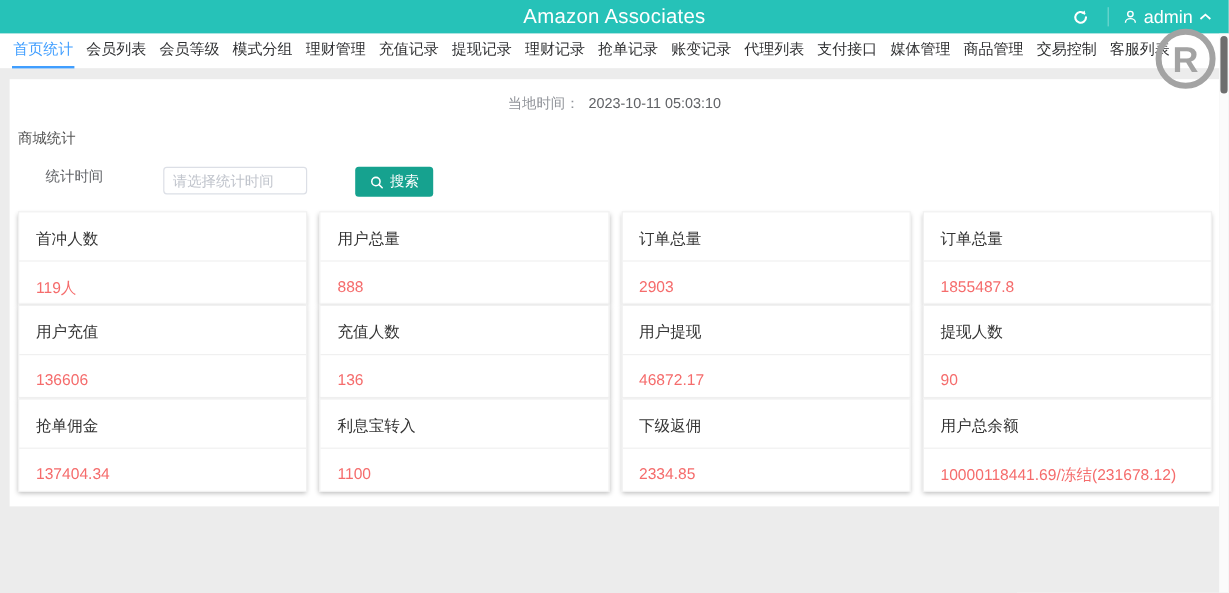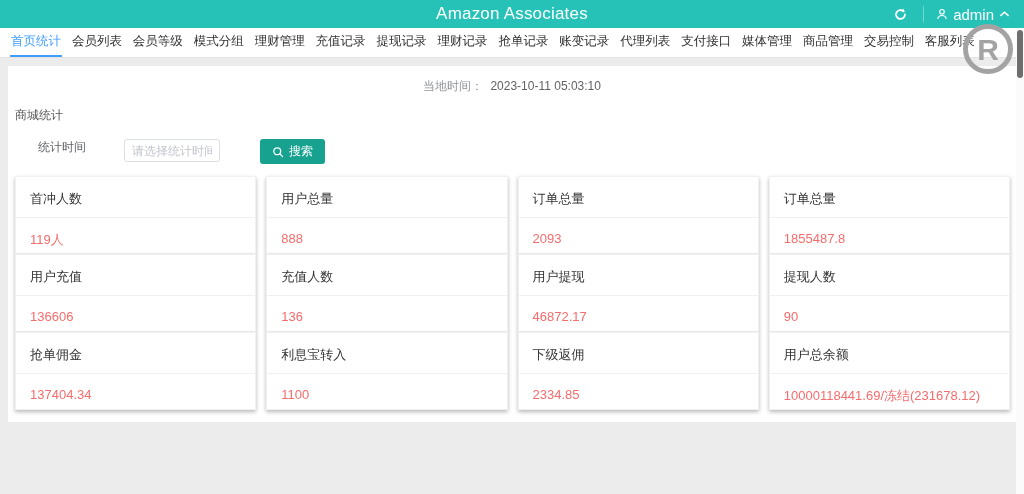--- a/index.html
+++ b/index.html
@@ -78,23 +78,24 @@
   .time-label { color: #909399; }
   .time-value { color: #606266; margin-left: 4px; }
   .section-title {
     margin: 12px 0 0 7px; font-size: 12px; color: #555;
   }
   .filter-row {
     margin: 15px 0 0 30px; display: flex; align-items: flex-start; gap: 28px;
   }
   .filter-label { color: #606266; font-size: 12px; margin-right: 10px; }
   .date-input {
-    width: 96px; height: 23px; border: 1px solid #dcdfe6; border-radius: 3px;
+    width: 120px; height: 23px; border: 1px solid #dcdfe6; border-radius: 3px;
     padding: 0 7px; font-size: 12px; color: #606266; background: #fff; outline: none;
     font-family: "Liberation Sans", "DejaVu Sans", sans-serif;
+    margin-left: 12px;
   }
   .date-input::placeholder { color: #c0c4cc; }
   .search-btn {
     margin-left: 12px; height: 25px; padding: 0 12px;
     background: #16a28f; color: #fff; border: none; border-radius: 3px;
     font-size: 12px; display: flex; align-items: center; gap: 5px; cursor: pointer;
     font-family: "Liberation Sans", "DejaVu Sans", sans-serif;
   }
 
   
@@ -206,21 +207,21 @@
     <div class="stat-card">
       <div class="stat-card-title">首冲人数</div>
       <div class="stat-card-value">119人</div>
     </div>
     <div class="stat-card">
       <div class="stat-card-title">用户总量</div>
       <div class="stat-card-value">888</div>
     </div>
     <div class="stat-card">
       <div class="stat-card-title">订单总量</div>
-      <div class="stat-card-value">2093</div>
+      <div class="stat-card-value">2903</div>
     </div>
     <div class="stat-card">
       <div class="stat-card-title">订单总量</div>
       <div class="stat-card-value">1855487.8</div>
     </div>
     <div class="stat-card">
       <div class="stat-card-title">用户充值</div>
       <div class="stat-card-value">136606</div>
     </div>
     <div class="stat-card">

